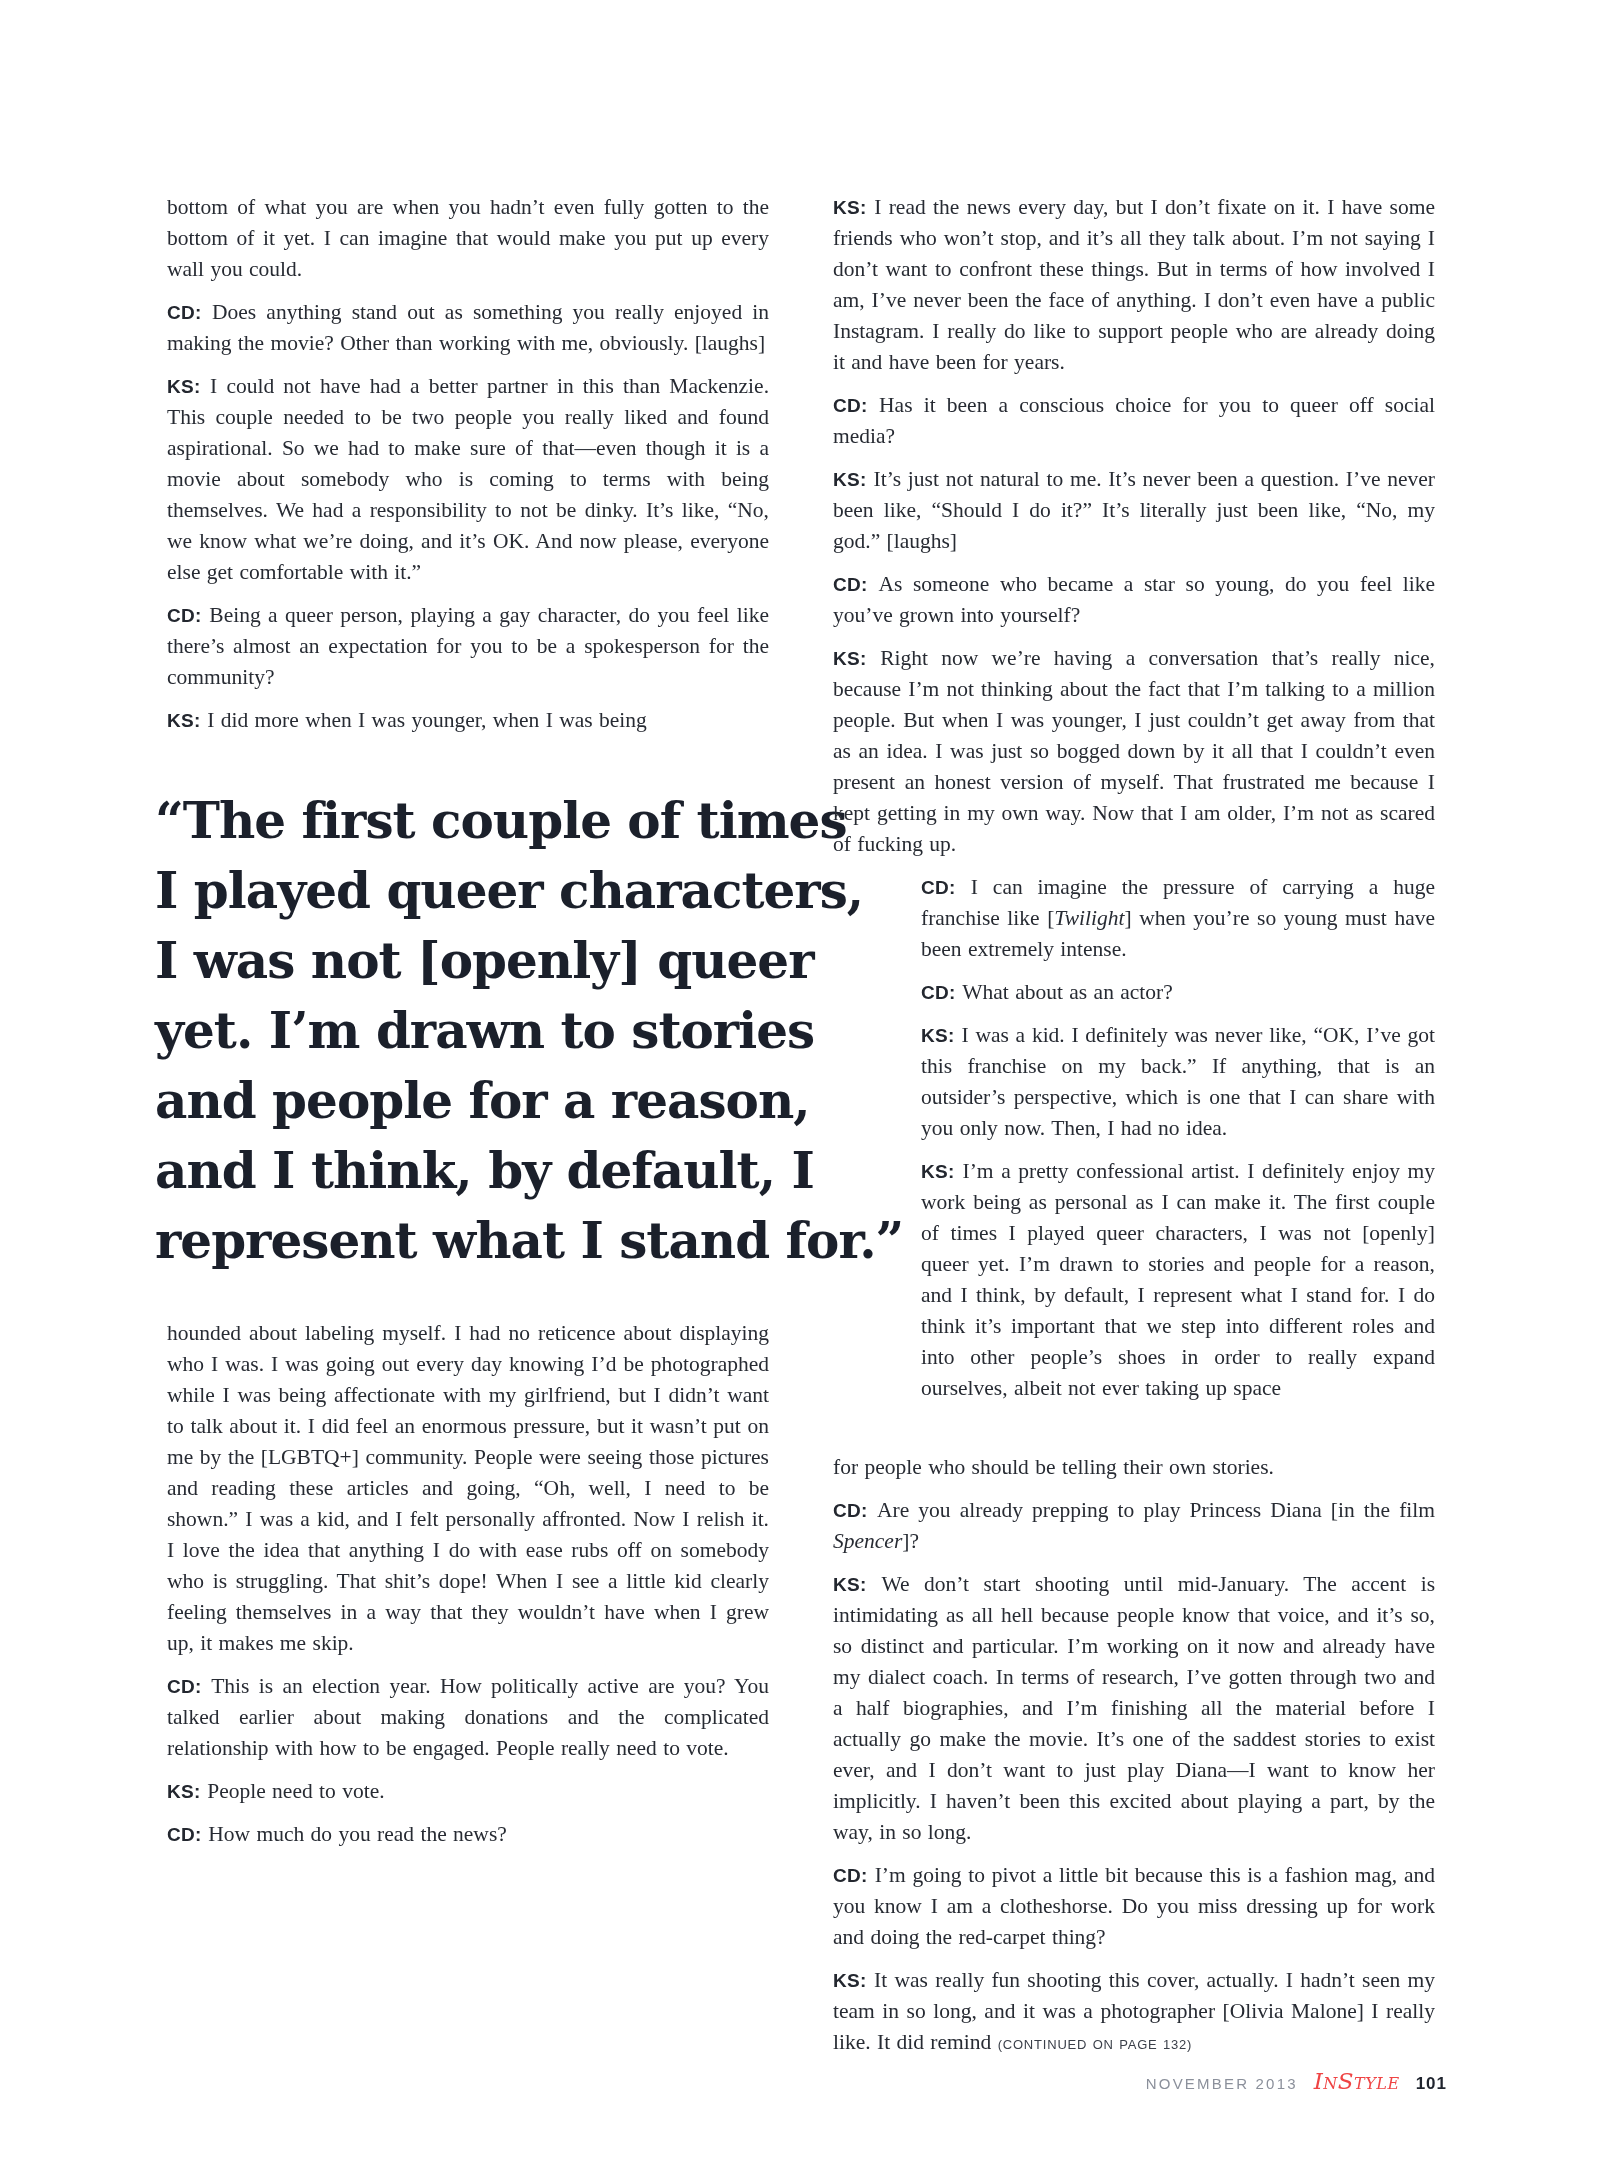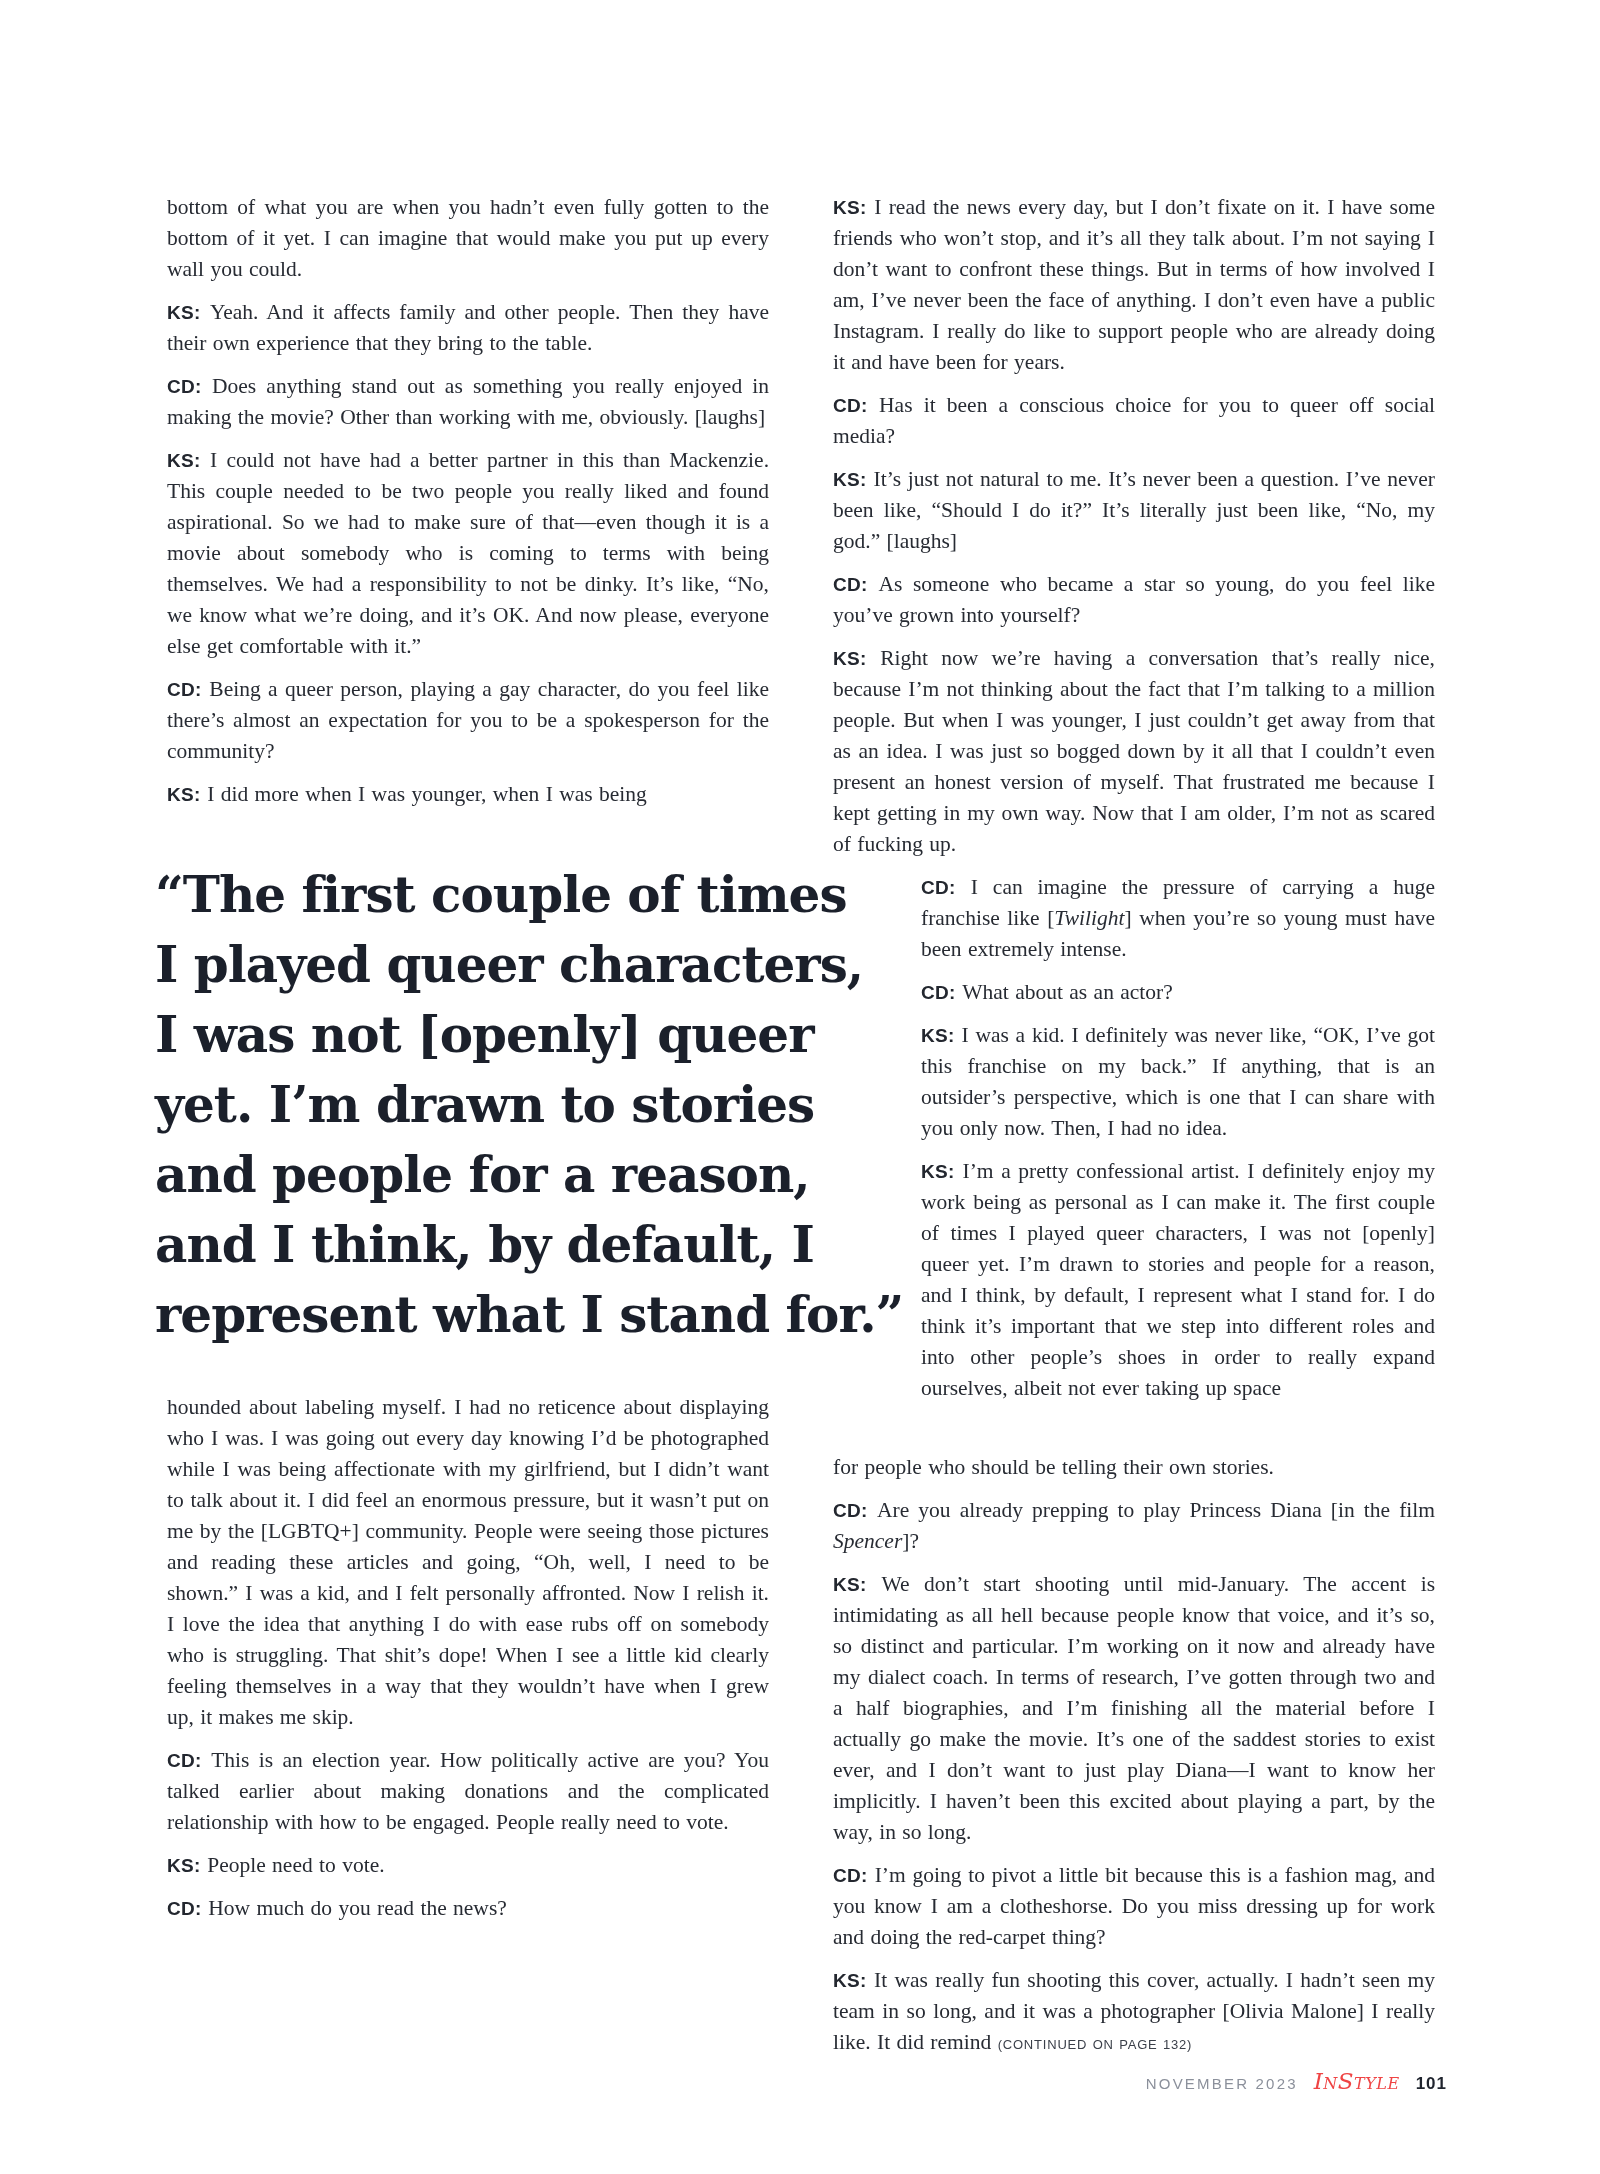--- a/index.html
+++ b/index.html
@@ -92,21 +92,20 @@
   }
 </style>
 </head>
 <body>
 
 <div class="page">
 
   <div class="col" id="left-col">
     <div id="left-top">
         <p class="para"><span>bottom of what you are when you hadn’t even fully gotten to the bottom of it yet. I can imagine that would make you put up every wall you could.</span></p>
-        <p class="para"><span class="speaker">KS: </span><span>Yeah. And it affects family and other people. Then they have their own experience that they bring to the table.</span></p>
         <p class="para"><span class="speaker">CD: </span><span>Does anything stand out as something you really enjoyed in making the movie? Other than working with me, obviously. [laughs]</span></p>
         <p class="para"><span class="speaker">KS: </span><span>I could not have had a better partner in this than Mackenzie. This couple needed to be two people you really liked and found aspirational. So we had to make sure of that—even though it is a movie about somebody who is coming to terms with being themselves. We had a responsibility to not be dinky. It’s like, “No, we know what we’re doing, and it’s OK. And now please, everyone else get comfortable with it.”</span></p>
         <p class="para"><span class="speaker">CD: </span><span>Being a queer person, playing a gay character, do you feel like there’s almost an expectation for you to be a spokesperson for the community?</span></p>
         <p class="para"><span class="speaker">KS: </span><span>I did more when I was younger, when I was being</span></p>
       </div>
     <div class="pull-quote" id="pull-quote">
         <div class="q-line">“The first couple of times</div>
         <div class="q-line">I played queer characters,</div>
         <div class="q-line">I was not [openly] queer</div>
         <div class="q-line">yet. I’m drawn to stories</div>
@@ -139,18 +138,18 @@
     <div id="right-bottom">
         <p class="para"><span>for people who should be telling their own stories.</span></p>
         <p class="para"><span class="speaker">CD: </span><span>Are you already prepping to play Princess Diana [in the film </span><span class="italic">Spencer</span><span>]?</span></p>
         <p class="para"><span class="speaker">KS: </span><span>We don’t start shooting until mid-January. The accent is intimidating as all hell because people know that voice, and it’s so, so distinct and particular. I’m working on it now and already have my dialect coach. In terms of research, I’ve gotten through two and a half biographies, and I’m finishing all the material before I actually go make the movie. It’s one of the saddest stories to exist ever, and I don’t want to just play Diana—I want to know her implicitly. I haven’t been this excited about playing a part, by the way, in so long.</span></p>
         <p class="para"><span class="speaker">CD: </span><span>I’m going to pivot a little bit because this is a fashion mag, and you know I am a clotheshorse. Do you miss dressing up for work and doing the red-carpet thing?</span></p>
         <p class="para"><span class="speaker">KS: </span><span>It was really fun shooting this cover, actually. I hadn’t seen my team in so long, and it was a photographer [Olivia Malone] I really like. It did remind</span> <span class="cont-note">(CONTINUED ON PAGE 132)</span></p>
       </div>
   </div>
 
   <div class="footer">
-    <span class="footer-date">NOVEMBER 2023</span>
+    <span class="footer-date">NOVEMBER 2013</span>
     <span class="footer-brand">InStyle</span>
     <span class="footer-page">101</span>
   </div>
 
 </div>
 
 </body></html>

